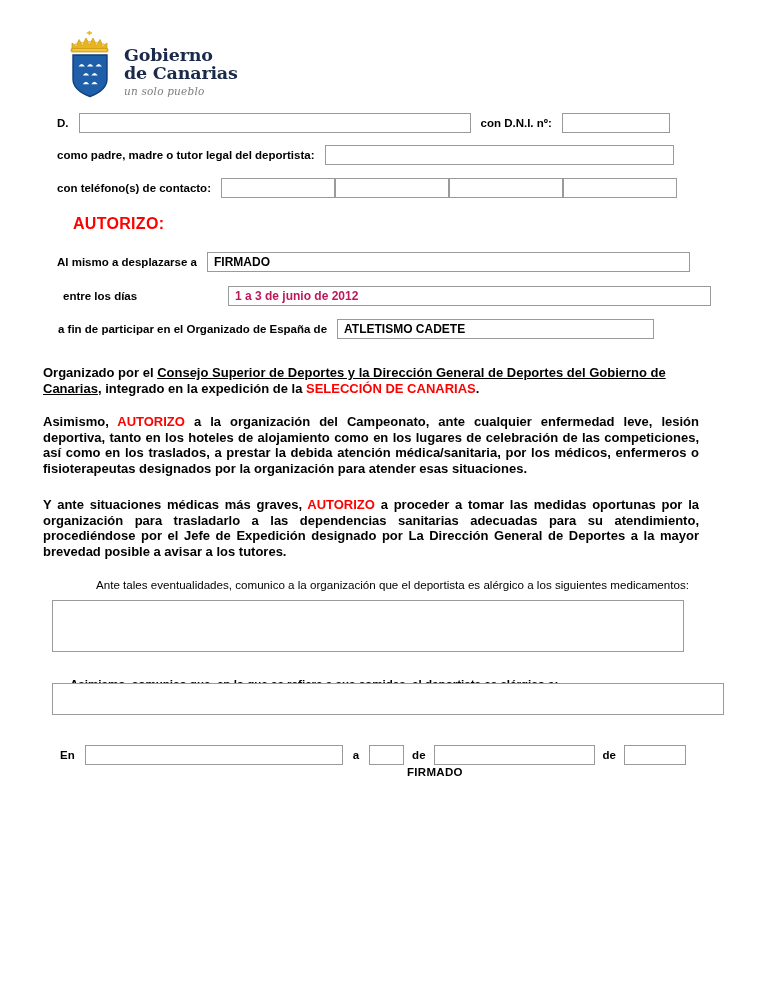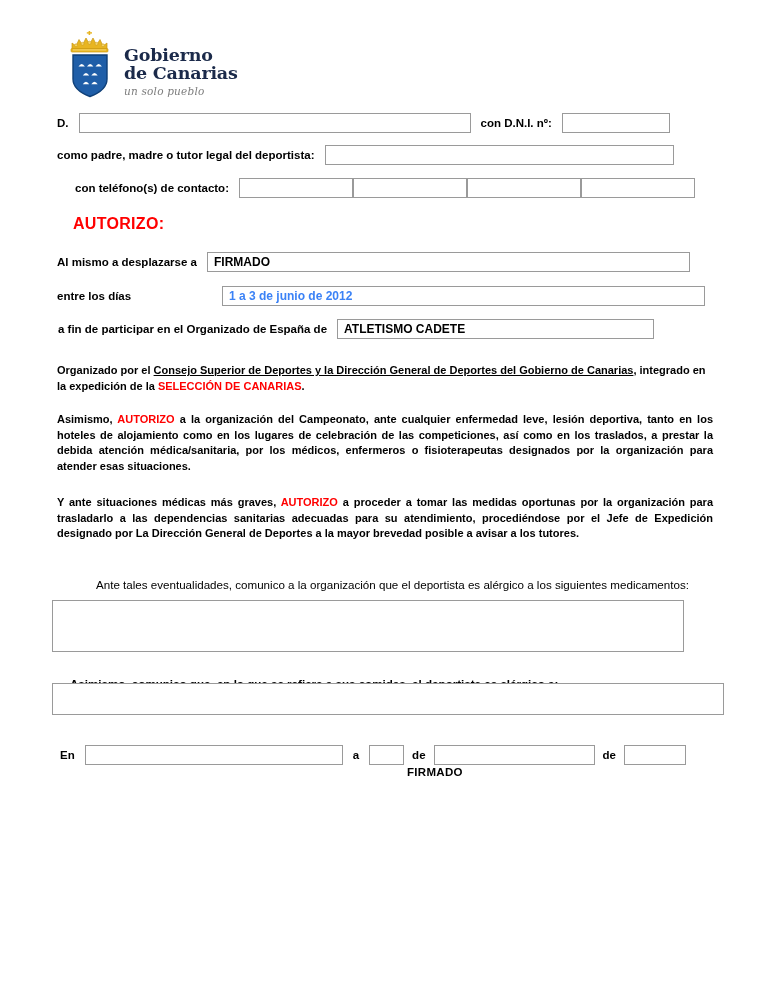--- a/index.html
+++ b/index.html
@@ -70,50 +70,50 @@
     background: #ffffff;
     box-sizing: border-box;
     height: 20px;
     font-size: 12px;
     font-weight: bold;
     line-height: 18px;
     padding-left: 6px;
     overflow: hidden;
     white-space: nowrap;
   }
-  .fbox.val-red { color: #3b82f6; }
+  .fbox.val-red { color: #be185d; }
   .fbox.val-black { color: #000000; }
 
   .row { position: absolute; display: flex; align-items: center; }
 
   
   #row-d      { left: 57px;  top: 113px; width: 660px; }
   #row-tutor  { left: 57px;  top: 145px; width: 660px; }
-  #row-tel    { left: 75px;  top: 178px; width: 660px; }
+  #row-tel    { left: 57px;  top: 178px; width: 660px; }
 
   #autorizo-heading {
     position: absolute;
     left: 73px;
     top: 215px;
     font-size: 16px;
     font-weight: bold;
     color: #ff0000;
     letter-spacing: 0.3px;
   }
 
   #row-destino { left: 57px;  top: 252px; width: 660px; }
-  #row-dias    { left: 57px;  top: 286px; width: 660px; }
+  #row-dias    { left: 57px;  top: 286px; width: 660px; justify-content: center; }
   #row-camp    { left: 58px;  top: 319px; width: 660px; }
 
   
   .para {
     position: absolute;
-    left: 57px;
+    left: 43px;
     width: 656px;
-    font-size: 11px;
+    font-size: 13px;
     font-weight: bold;
     line-height: 15.6px;
     text-align: justify;
     color: #000000;
   }
   .para.nojust { text-align: left; }
   #para-org  { top: 352px; }
   #para-asim { top: 401px; }
   #para-graves { top: 484px; }
   .red { color: #ff0000; }

